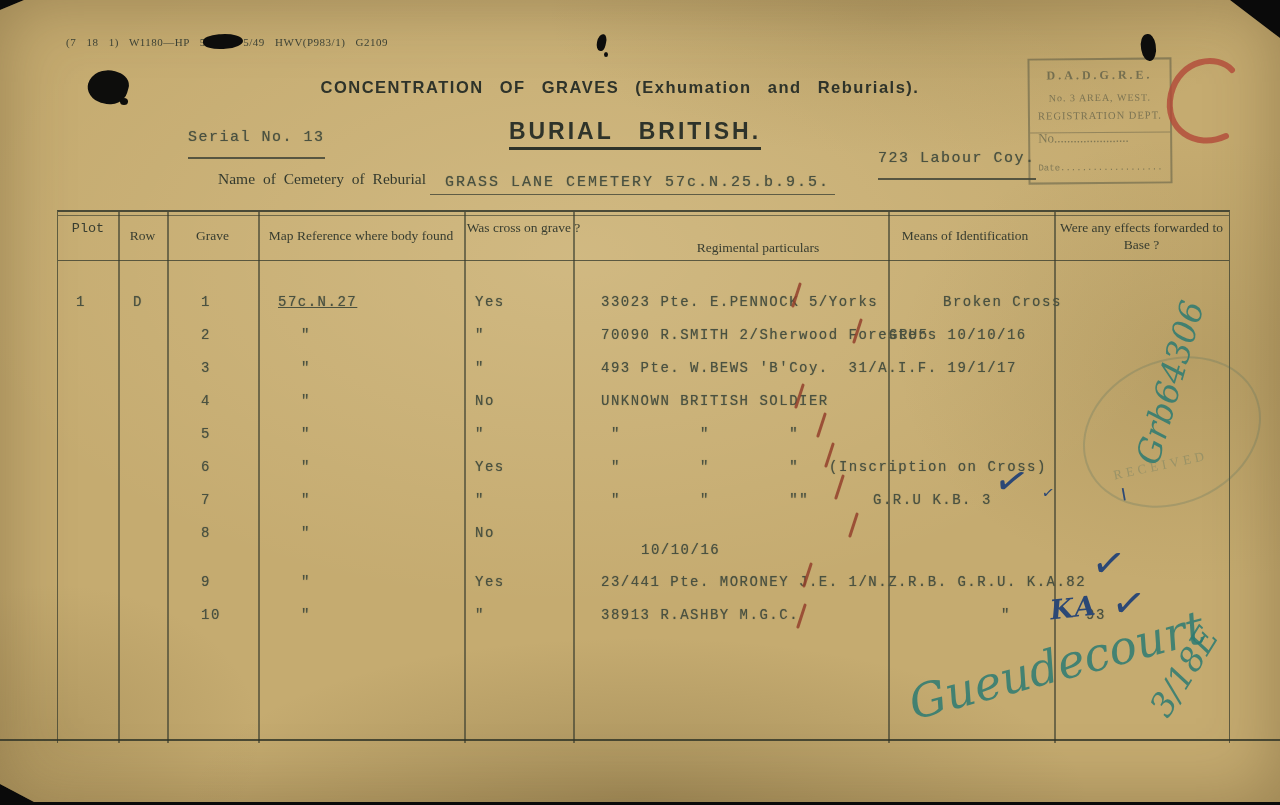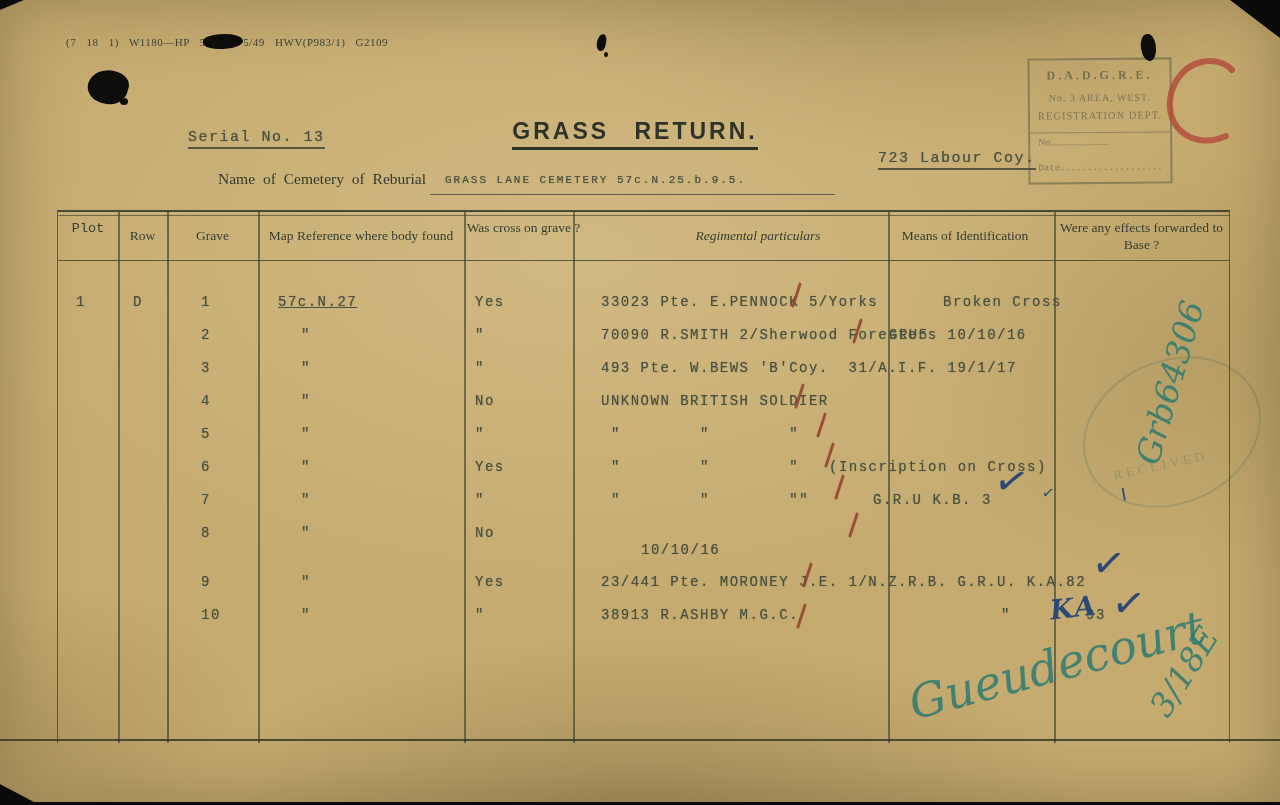--- a/index.html
+++ b/index.html
@@ -13,41 +13,41 @@
       radial-gradient(ellipse 600px 220px at 50% 100%, rgba(90,75,40,.28), transparent 75%),
       radial-gradient(ellipse 300px 220px at 4% 92%, rgba(110,90,45,.22), transparent 70%),
       radial-gradient(ellipse 500px 200px at 70% 2%, rgba(115,95,50,.18), transparent 70%);
     box-shadow: inset 0 0 70px rgba(80,60,30,.38);
     clip-path: polygon(24px 0, 1230px 0, 1280px 38px, 1280px 802px, 34px 802px, 0 784px, 0 10px);
   }
   .printed{color:#343a2e;}
   .typed{font-family:"Liberation Mono","DejaVu Sans Mono",monospace;color:#4a5140;
          font-size:14px;letter-spacing:1.5px;white-space:pre;
          text-shadow:0 0 1px rgba(74,81,64,.65);}
-  .typed-u{border-bottom:2px solid rgba(58,63,51,.8);padding-bottom:1px;}
+  .typed-u{border-bottom:2px solid rgba(58,63,51,.8);padding-bottom:11px;}
   .abs{position:absolute;}
 
   .small-print{font-size:11px;word-spacing:7px;letter-spacing:.5px;color:#3c4134;}
   .title1{font-family:"Liberation Sans",sans-serif;font-weight:bold;font-size:16.5px;
           letter-spacing:1.5px;word-spacing:10px;text-align:center;color:#2e332a;}
   .title2{font-family:"Liberation Sans",sans-serif;font-weight:bold;font-size:23px;
           letter-spacing:3px;word-spacing:16px;color:#2e332a;
           border-bottom:3px solid #2e332a;padding-bottom:2px;display:inline-block;}
 
   
   #stamp-box{left:1028px;top:58px;width:140px;height:122px;
     border:2px solid rgba(72,76,60,.45);transform:rotate(-.5deg);}
   #stamp-box .s1{position:absolute;left:0;right:0;top:8px;text-align:center;
     font-weight:bold;font-size:12px;letter-spacing:3px;color:rgba(70,76,62,.62);}
   #stamp-box .s2{position:absolute;left:0;right:0;top:32px;text-align:center;
     font-size:10px;letter-spacing:1px;color:rgba(70,76,62,.58);}
   #stamp-box .s3{position:absolute;left:0;right:0;top:50px;text-align:center;
     font-size:10.5px;letter-spacing:1px;color:rgba(70,76,62,.58);}
   #stamp-box .sep{position:absolute;left:0;right:0;top:72px;border-top:1.5px solid rgba(72,76,60,.4);}
-  #stamp-box .s4{position:absolute;left:8px;top:76px;font-size:10px;color:rgba(70,76,62,.55);}
+  #stamp-box .s4{position:absolute;left:8px;top:70px;font-size:13px;color:rgba(70,76,62,.55);}
   #stamp-box .s5{position:absolute;left:8px;top:103px;font-size:9px;color:rgba(70,76,62,.55);font-family:Liberation Mono, monospace;}
 
   
   #table-box{left:57px;top:210px;width:1171px;height:531px;
     border-top:2px solid rgba(52,57,44,.85);
     border-left:1.5px solid rgba(52,57,44,.7);
     border-right:1.5px solid rgba(52,57,44,.7);}
   #table-box .dbl{position:absolute;left:0;right:0;top:3px;border-top:1px solid rgba(52,57,44,.6);}
   #table-box .hsep{position:absolute;left:0;right:0;top:48px;border-top:1.5px solid rgba(52,57,44,.75);}
   .vline{position:absolute;top:0;bottom:0;width:1.5px;background:rgba(52,57,44,.6);}
@@ -81,22 +81,23 @@
   #red-c{position:absolute;left:1158px;top:52px;}
 </style>
 </head>
 <body>
 
 <div id="scan">
   <div id="paper">
 
     <div class="abs small-print" style="left:66px;top:36px;">(7 18 1)   W1180—HP          50,000   5/49   HWV(P983/1)      G2109</div>
 
+    <div class="abs title1" style="left:0;width:1240px;top:78px;">CONCENTRATION  OF  GRAVES  (Exhumation and Reburials).</div>
     <div class="abs" style="left:0;width:1270px;top:118px;text-align:center;">
-      <span class="title2">GRASS  RETURN.</span>
+      <span class="title2">BURIAL  BRITISH.</span>
     </div>
 
     <div class="abs typed" style="left:125px;top:112px;font-size:15px;">
       <span class="typed-u">Serial No. 13</span>
     </div>
     <div class="abs typed" style="left:815px;top:133px;font-size:15px;">
       <span class="typed-u">723 Labour Coy.</span>
     </div>
 
     <div id="stamp-box" class="abs">
@@ -107,39 +108,39 @@
       <div class="s4">No.......................</div>
       <div class="s5">Date...................</div>
     </div>
 
     <svg id="red-c" width="92" height="100" viewBox="0 0 92 100">
       <path d="M74 18 C 60 2, 22 6, 13 42 C 5 78, 38 98, 68 84" fill="none" stroke="rgba(178,72,56,.8)" stroke-width="6" stroke-linecap="round"></path>
     </svg>
 
     <div class="abs printed" style="left:218px;top:170px;font-size:15.5px;word-spacing:4px;">Name of Cemetery of Reburial</div>
     <div class="abs" style="left:430px;top:194px;width:405px;border-top:1.5px solid rgba(58,63,51,.75);"></div>
-    <div class="abs typed" style="left:445px;top:174px;font-size:11px;letter-spacing:2px;">GRASS LANE CEMETERY 57c.N.25.b.9.5.</div>
+    <div class="abs typed" style="left:445px;top:174px;font-size:15px;letter-spacing:2px;">GRASS LANE CEMETERY 57c.N.25.b.9.5.</div>
 
     <div id="table-box" class="abs">
       <div class="dbl"></div>
       <div class="hsep"></div>
       <div class="vline" style="left:60px;"></div>
       <div class="vline" style="left:109px;"></div>
       <div class="vline" style="left:200px;"></div>
       <div class="vline" style="left:406px;"></div>
       <div class="vline" style="left:515px;"></div>
       <div class="vline" style="left:830px;"></div>
       <div class="vline" style="left:996px;"></div>
 
       <div class="hcell" style="left:0;width:60px;top:9px;font-family:Liberation Mono, monospace;">Plot</div>
       <div class="hcell" style="left:60px;width:49px;top:16px;">Row</div>
       <div class="hcell" style="left:109px;width:91px;top:16px;">Grave</div>
       <div class="hcell" style="left:200px;width:206px;top:16px;">Map Reference where body found</div>
       <div class="hcell" style="left:406px;width:119px;top:8px;">Was cross on grave ?</div>
-      <div class="hcell" style="left:515px;width:370px;top:16px;font-style:italic;">Regimental particulars</div>
+      <div class="hcell" style="left:515px;width:370px;top:28px;">Regimental particulars</div>
       <div class="hcell" style="left:830px;width:154px;top:16px;">Means of Identification</div>
       <div class="hcell" style="left:996px;width:175px;top:8px;">Were any effects forwarded to Base ?</div>
 
       <div class="trow typed" style="top:82px;">
         <span class="c-plot">1</span>
         <span class="c-row">D</span>
         <span class="c-grave">1</span>
         <span class="c-map">57c.N.27</span>
         <span class="c-cross">Yes</span>
         <span class="c-reg">33023 Pte. E.PENNOCK 5/Yorks</span>

